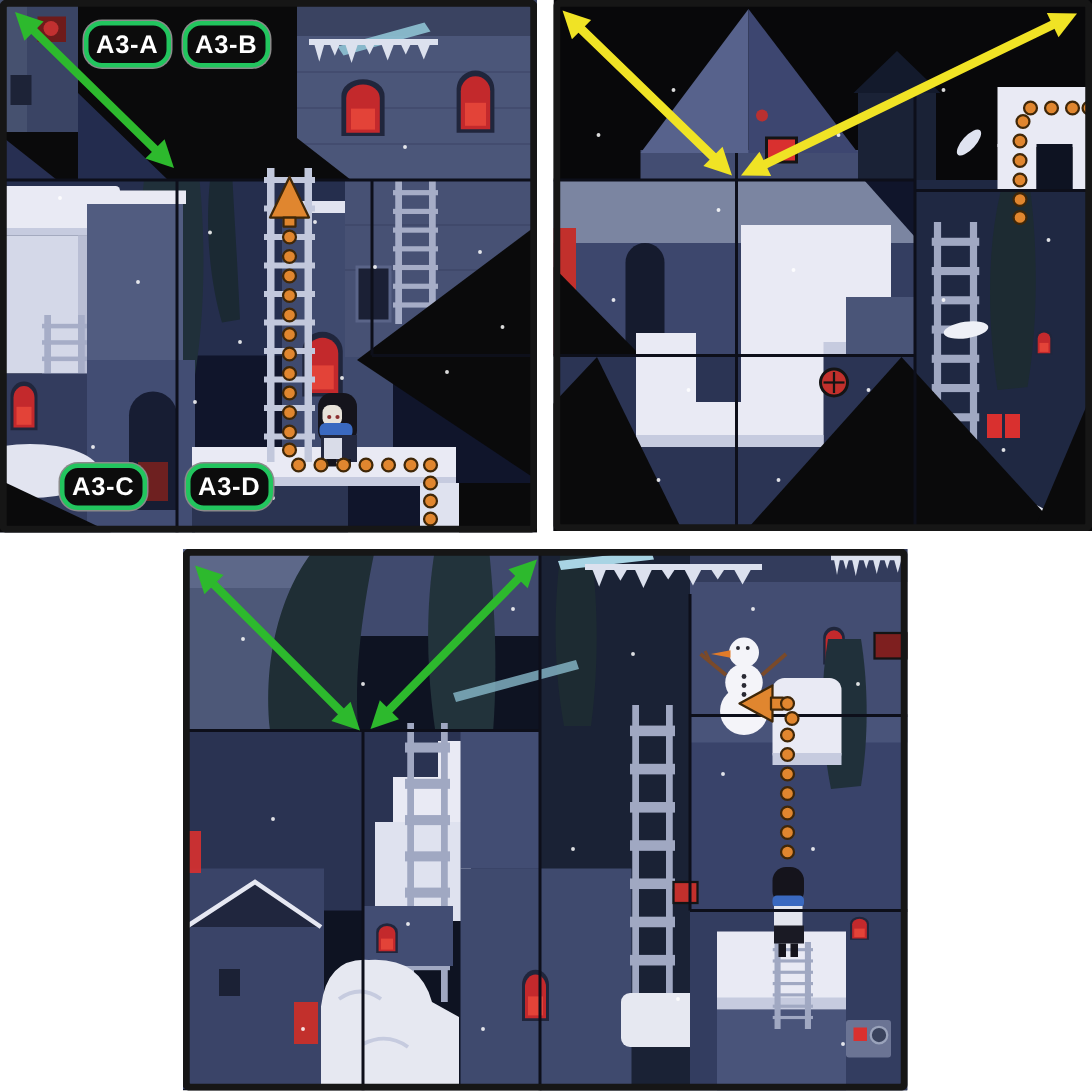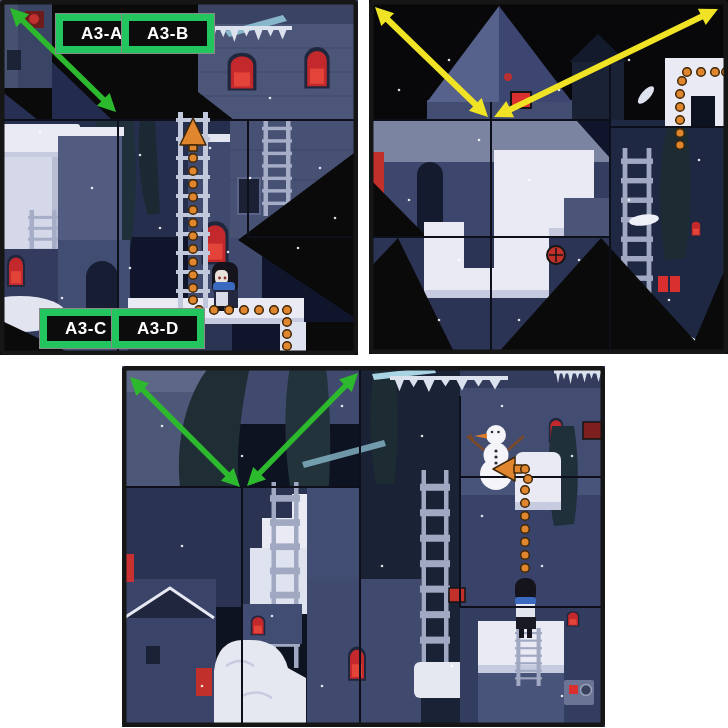--- a/index.html
+++ b/index.html
@@ -1,22 +1,22 @@
 <!DOCTYPE html>
 <html><head>
 <meta charset="utf-8">
 <style>
   html,body{margin:0;padding:0;background:#ffffff;}
   #stage{position:relative;width:728px;height:728px;background:#ffffff;overflow:hidden;
          font-family:"Liberation Sans",sans-serif;}
   .panel{position:absolute;}
   .panel svg{display:block;}
-  .tag{position:absolute;background:#0c0c0c;color:#ffffff;border:7px solid #22c55e;
-       border-radius:0;font:700 17px/1 "Liberation Sans",sans-serif;
-       padding:4px 18px;letter-spacing:.5px;box-shadow:0 0 0 1px #8a8a8a;}
+  .tag{position:absolute;background:#0c0c0c;color:#ffffff;border:3px solid #22c55e;
+       border-radius:12px;font:700 17px/1 "Liberation Sans",sans-serif;
+       padding:4px 5px;letter-spacing:.5px;box-shadow:0 0 0 1px #8a8a8a;}
   .pdot{stroke:#3f2708;stroke-width:1.5;}
   .pah{stroke:#3f2708;stroke-width:1.5;stroke-linejoin:round;}
   .grid{stroke:#0d0f1a;stroke-width:2;}
   .speck{fill:#ffffff;opacity:.85;}
   .stone{stroke:#2c345255;stroke-width:1;}
 </style>
 </head>
 <body>
 
 <div id="stage">
@@ -209,21 +209,21 @@
     <line x1="20" y1="18" x2="108" y2="104" stroke-width="5.5"></line>
     <polygon points="10,8 16.3,27.1 29.1,14.3" stroke="none"></polygon>
     <polygon points="116,112 96.9,105.7 109.7,92.9" stroke="none"></polygon>
   </g>
 
   <rect x="2" y="2" width="354" height="351" rx="3" fill="none" stroke="#161616" stroke-width="5"></rect>
 </svg>
 <div class="tag" style="left:56px;top:14px">A3-A</div>
 <div class="tag" style="left:122px;top:14px">A3-B</div>
 <div class="tag" style="left:40px;top:309px">A3-C</div>
-<div class="tag" style="left:112px;top:309px">A3-D</div>
+<div class="tag" style="left:124px;top:309px">A3-D</div>
 </div>
 
 <div class="panel" style="left:369px;top:0;width:359px;height:354px">
 <svg viewBox="0 0 359 354" width="359" height="354">
   <rect x="0" y="0" width="359" height="354" fill="#08080a"></rect>
   <rect x="0" y="237" width="359" height="117" fill="#2b3454"></rect>
   <rect x="0" y="120" width="359" height="117" fill="#2f3859"></rect>
   <rect x="0" y="120" width="241" height="42" fill="#7b85a1"></rect>
 
   <g>

